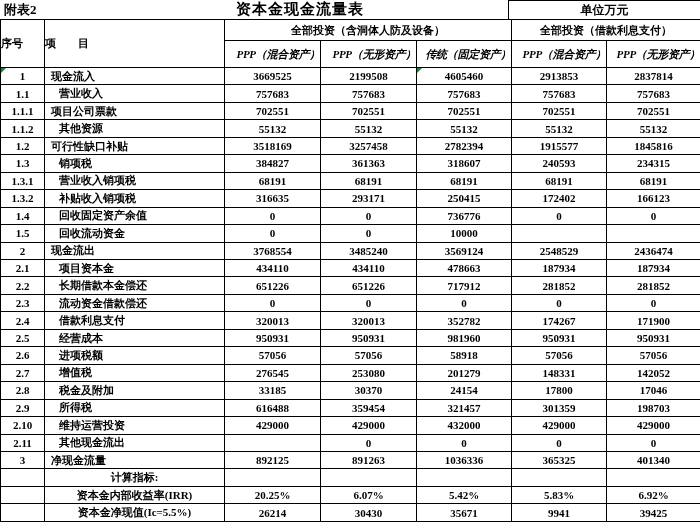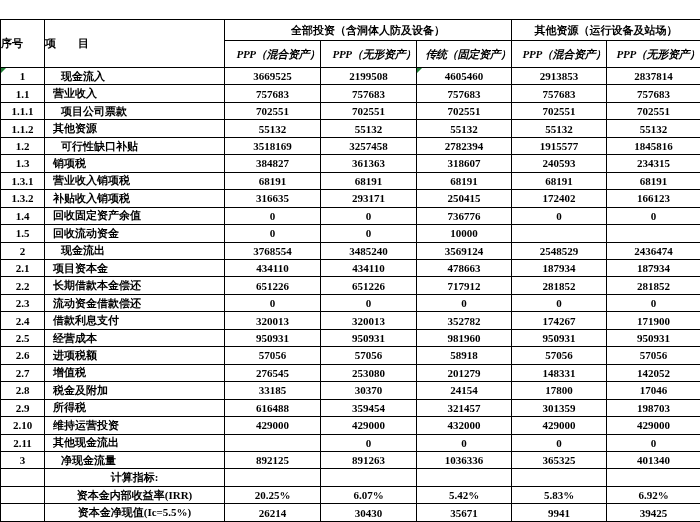--- a/index.html
+++ b/index.html
@@ -38,53 +38,58 @@
     vertical-align:middle;
   }
   tr.group-row{height:21px;}
   tr.sub-row{height:27px;}
   tbody tr{height:17px;}
   th.corner{font-size:12px;text-align:left;}
   th.group{font-size:12px;text-align:center;margin-left:20px;}
   th.sub{font-size:10.5px;text-align:right;letter-spacing:-0.3px;font-style:italic;}
   td.no{text-align:center;font-size:11px;}
   td.label{text-align:left;font-size:11px;}
-  td.label.ind0{padding-left:16px;}
-  td.label.ind1{padding-left:8px;}
+  td.label.ind0{padding-left:6px;}
+  td.label.ind1{padding-left:14px;}
   td.label.ctr{text-align:center;}
   td.val{text-align:center;font-size:11px;}
   
   .tri{
     position:absolute;left:0;top:0;width:0;height:0;
     border-top:5px solid #1e7e34;
     border-right:5px solid transparent;
   }
 </style>
 </head>
 <body>
 
 <div class="sheet">
 
+  <div class="titlebar">
+    <div class="appendix">附表2</div>
+    <div class="sheet-title">资本金现金流量表</div>
+    <div class="unit-cell">单位万元</div>
+  </div>
 
   <table class="grid">
     <colgroup>
       <col style="width:44px">
         <col style="width:180px">
       <col style="width:96px">
         <col style="width:96px">
         <col style="width:95px">
       <col style="width:95px">
         <col style="width:94px">
     </colgroup>
     <thead>
       <tr class="group-row">
         <th class="corner" rowspan="2">序号</th>
         <th class="corner" rowspan="2">项　　目</th>
         <th class="group" colspan="3">全部投资（含洞体人防及设备）</th>
-        <th class="group" colspan="2">其他资源（运行设备及站场）</th>
+        <th class="group" colspan="2">全部投资（借款利息支付）</th>
       </tr>
       <tr class="sub-row">
         <th class="sub">PPP（混合资产）</th>
         <th class="sub">PPP（无形资产）</th>
         <th class="sub">传统（固定资产）</th>
         <th class="sub">PPP（混合资产）</th>
         <th class="sub">PPP（无形资产）</th>
       </tr>
     </thead>
     <tbody id="rows">

